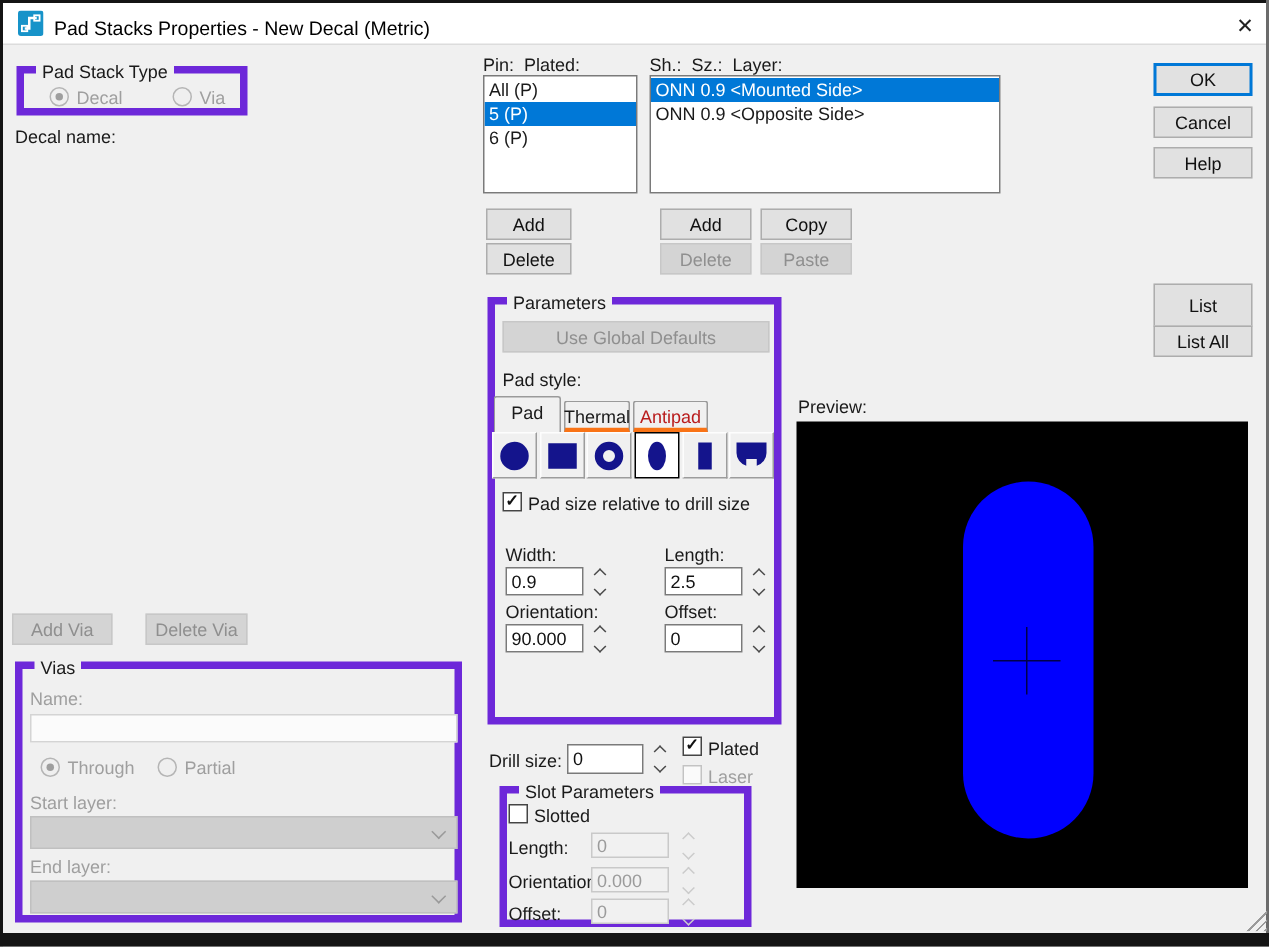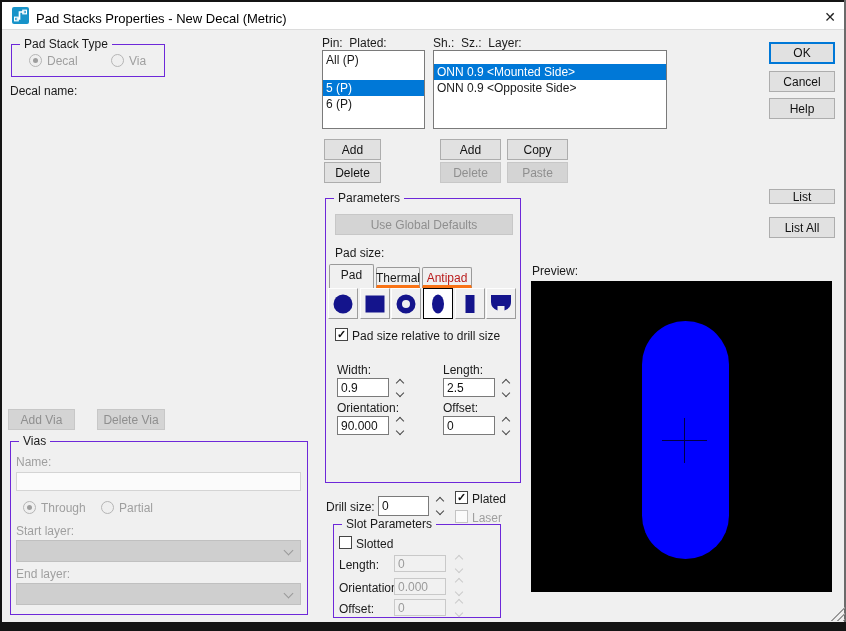--- a/index.html
+++ b/index.html
@@ -11,27 +11,27 @@
   }
   .abs { position:absolute; }
   .edge { background:#141414; }
   .titlebar { left:2px; top:2px; width:842px; height:28px; background:#ffffff; border-bottom:1px solid #dcdcdc; }
   .title-text { left:34px; top:9px; font-size:13px; color:#000; white-space:nowrap; }
   .close-x { left:816px; top:4px; width:24px; height:22px; text-align:center; line-height:22px; font-size:14px; color:#222; cursor:pointer; }
 
   .lbl { white-space:pre; line-height:14px; }
   .lbl.dis { color:#9f9f9f; }
 
-  .fieldset { border:1px solid #6d28d9; }
+  .fieldset { border:5px solid #6d28d9; }
   .legend { position:absolute; top:-8px; left:8px; background:#f0f0f0; padding:0 4px; line-height:14px; white-space:nowrap; }
 
   .listbox { background:#fff; border:1px solid #7a7a7a; overflow:hidden; padding-top:1px; }
   .li { height:16px; line-height:16px; padding:0 3px; white-space:pre; }
   .li.tall { height:17px; line-height:17px; }
-  .li.sel { background:#0078d7; color:#fff;margin-top:12px; }
+  .li.sel { background:#0078d7; color:#fff; }
 
   .btn { background:#e1e1e1; border:1px solid #adadad; text-align:center; color:#111;
          display:flex; align-items:center; justify-content:center; cursor:pointer; }
   .btn.dis { background:#d4d4d4; border:1px solid #c7c7c7; color:#8f8f8f; cursor:default; }
   .btn.focus { border:2px solid #0078d7; }
 
   .input { background:#fff; border:1px solid #7a7a7a; font-family:"Liberation Sans",sans-serif;
            font-size:12px; padding:0 3px; color:#111; }
   .input.dis { background:#f1f1f1; border-color:#c9c9c9; color:#9b9b9b; }
   .input.ghost { background:#fbfbfb; border-color:#d4d4d4; }
@@ -151,21 +151,21 @@
   </div>
   <div class="abs btn" style="left:440px;top:139px;width:61px;height:21px">Add</div>
   <div class="abs btn" style="left:507px;top:139px;width:61px;height:21px">Copy</div>
   <div class="abs btn dis" style="left:440px;top:162px;width:61px;height:21px">Delete</div>
   <div class="abs btn dis" style="left:507px;top:162px;width:61px;height:21px">Paste</div>
 
   <div class="abs fieldset" style="left:325px;top:198px;width:196px;height:285px">
     <span class="legend">Parameters</span>
   </div>
   <div class="abs btn dis" style="left:335px;top:214px;width:178px;height:21px">Use Global Defaults</div>
-  <span class="abs lbl" style="left:335px;top:246px">Pad size:</span>
+  <span class="abs lbl" style="left:335px;top:246px">Pad style:</span>
 
   <div class="abs tab" style="left:329px;top:264px;width:45px;height:24px">Pad</div>
   <div class="abs tab inactive" style="left:376px;top:267px;width:44px;height:21px">Thermal</div>
   <div class="abs tab inactive dis" style="left:422px;top:267px;width:50px;height:21px">Antipad</div>
 
   <div class="abs shape-btn" style="left:328px;top:288px">
     <svg width="24" height="22" viewBox="0 0 24 22">
         <circle cx="12" cy="11" r="9.5" fill="#14148c"></circle>
       </svg>
   </div>
@@ -256,21 +256,21 @@
   <input class="abs input dis" style="left: 394px; top: 599px; width: 52px; height: 17px;" value="0">
   <span class="abs spin dis" style="left:452px;top:597px">
       <i class="chev up"></i>
       <i class="chev down"></i>
     </span>
 
 
   <div class="abs btn focus" style="left:769px;top:42px;width:66px;height:22px">OK</div>
   <div class="abs btn" style="left:769px;top:71px;width:66px;height:21px">Cancel</div>
   <div class="abs btn" style="left:769px;top:98px;width:66px;height:21px">Help</div>
-  <div class="abs btn" style="left:769px;top:189px;width:66px;height:15px">List</div>
+  <div class="abs btn" style="left:769px;top:189px;width:66px;height:29px">List</div>
   <div class="abs btn" style="left:769px;top:217px;width:66px;height:21px">List All</div>
 
   <span class="abs lbl" style="left:532px;top:264px">Preview:</span>
   <div class="abs preview-box" id="preview-box" style="left: 531px; top: 281px; width: 301px; height: 311px; background: rgb(0, 0, 0);">
     <div class="capsule" id="preview-pad" style="background: rgb(0, 0, 255);"></div>
     <div class="cross-h"></div>
     <div class="cross-v"></div>
   </div>
 
   <div class="abs grip"></div>

